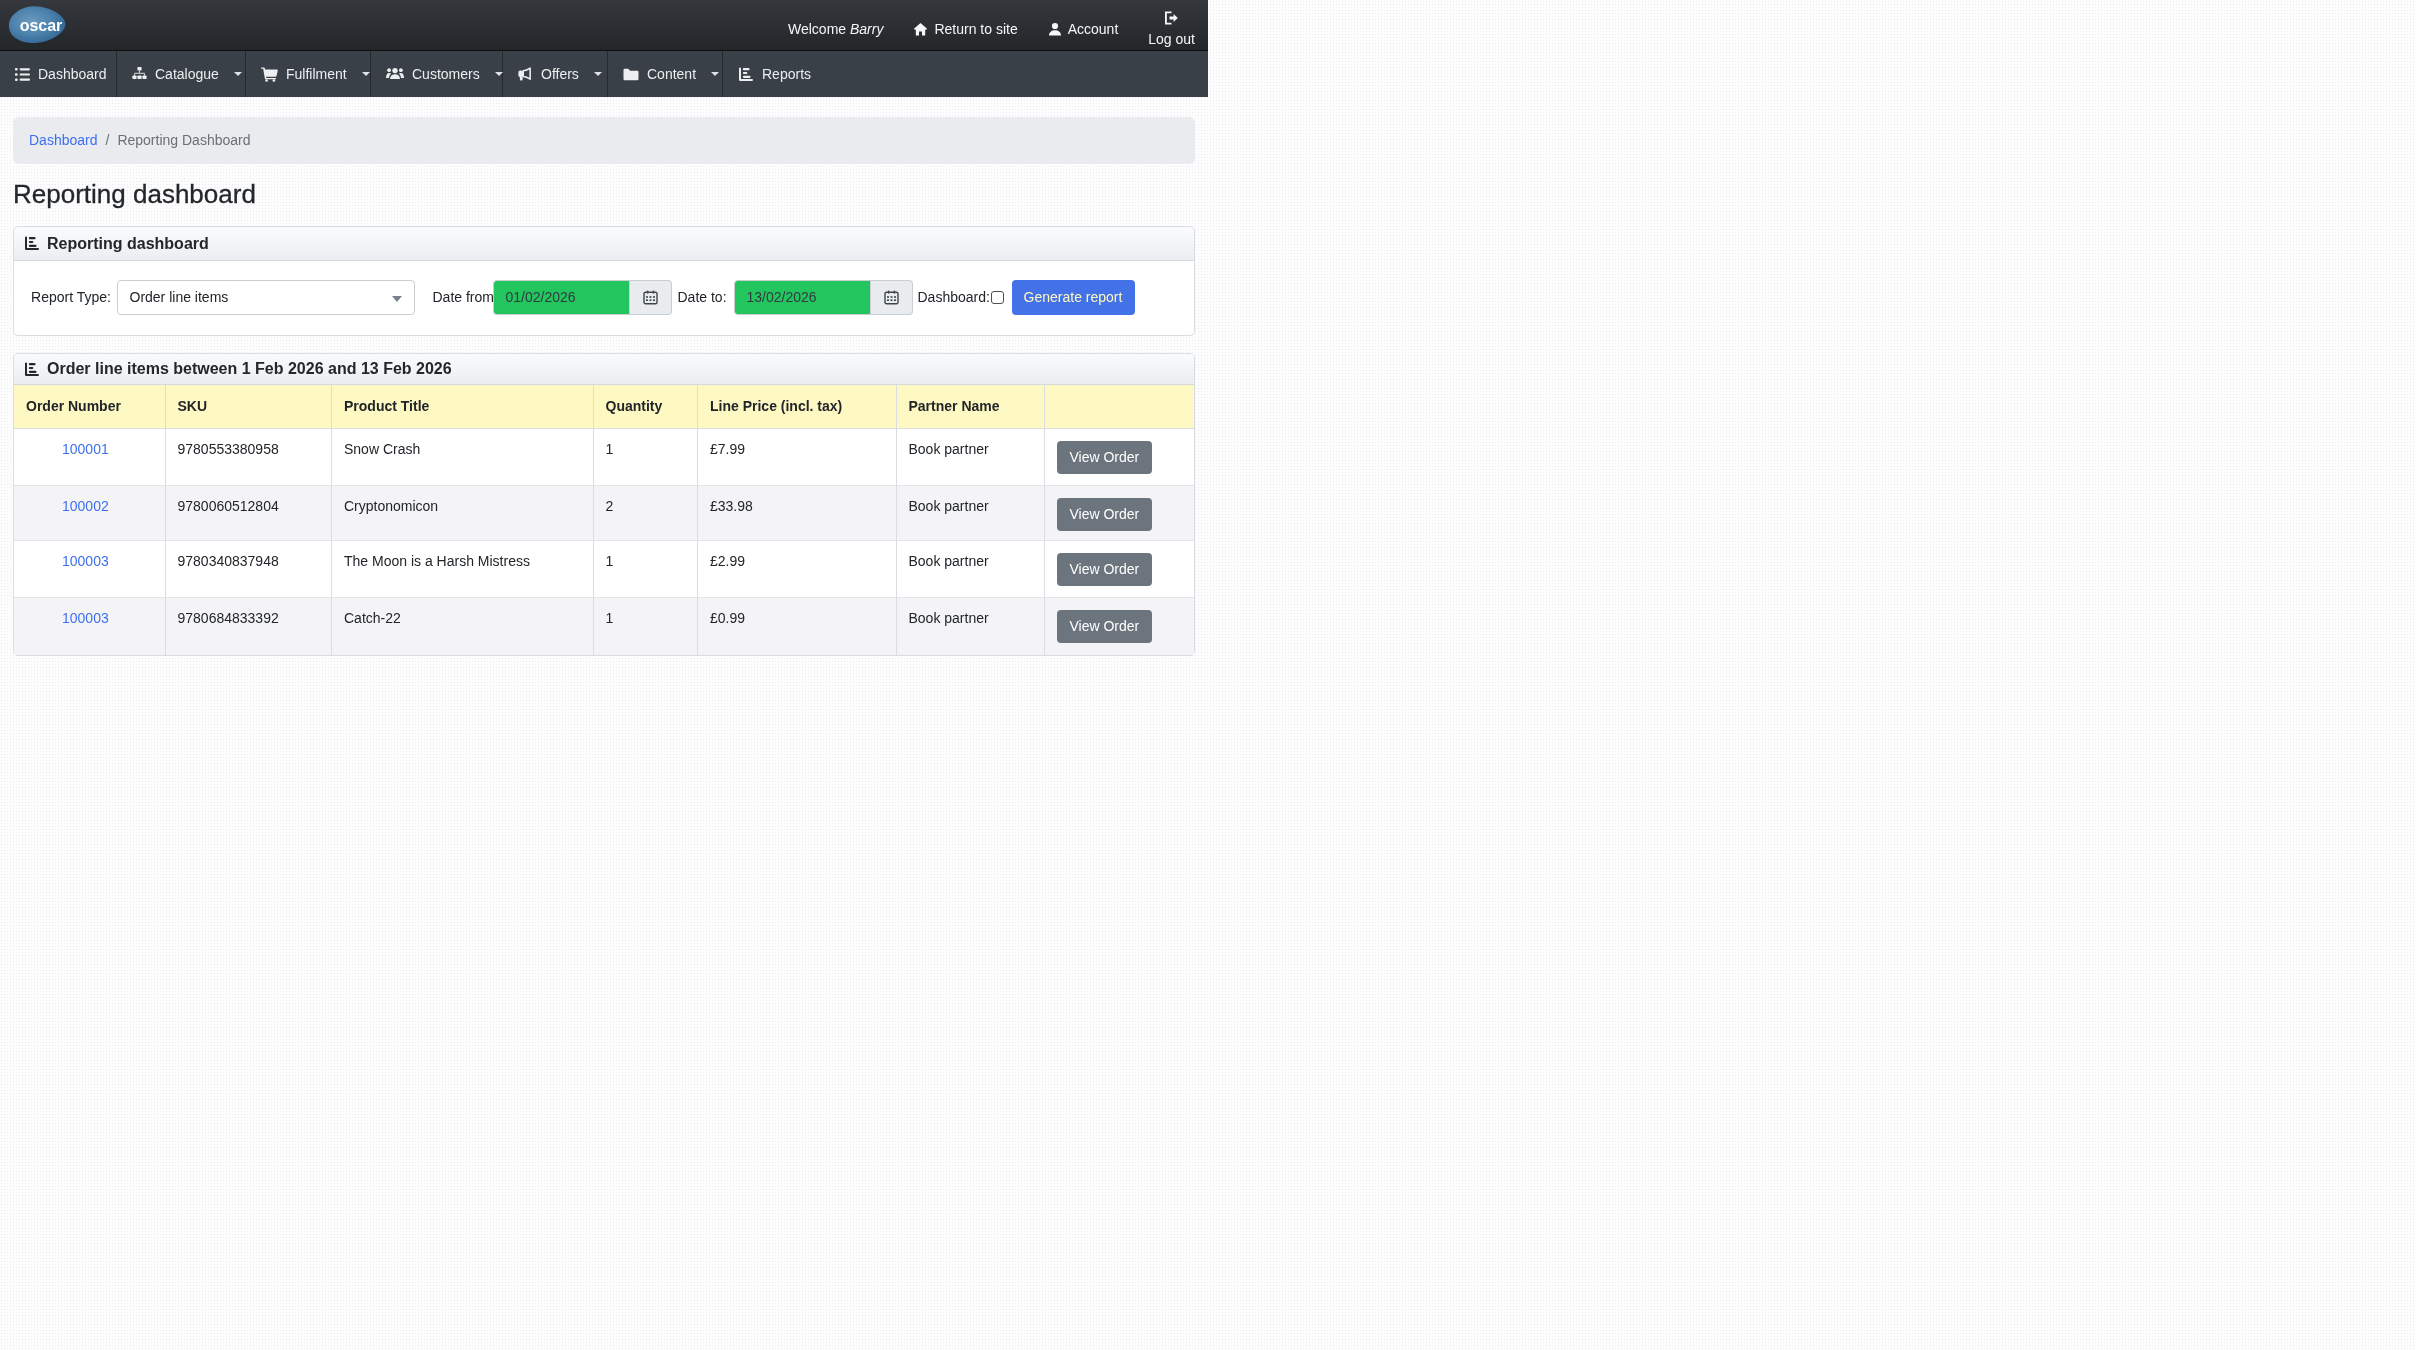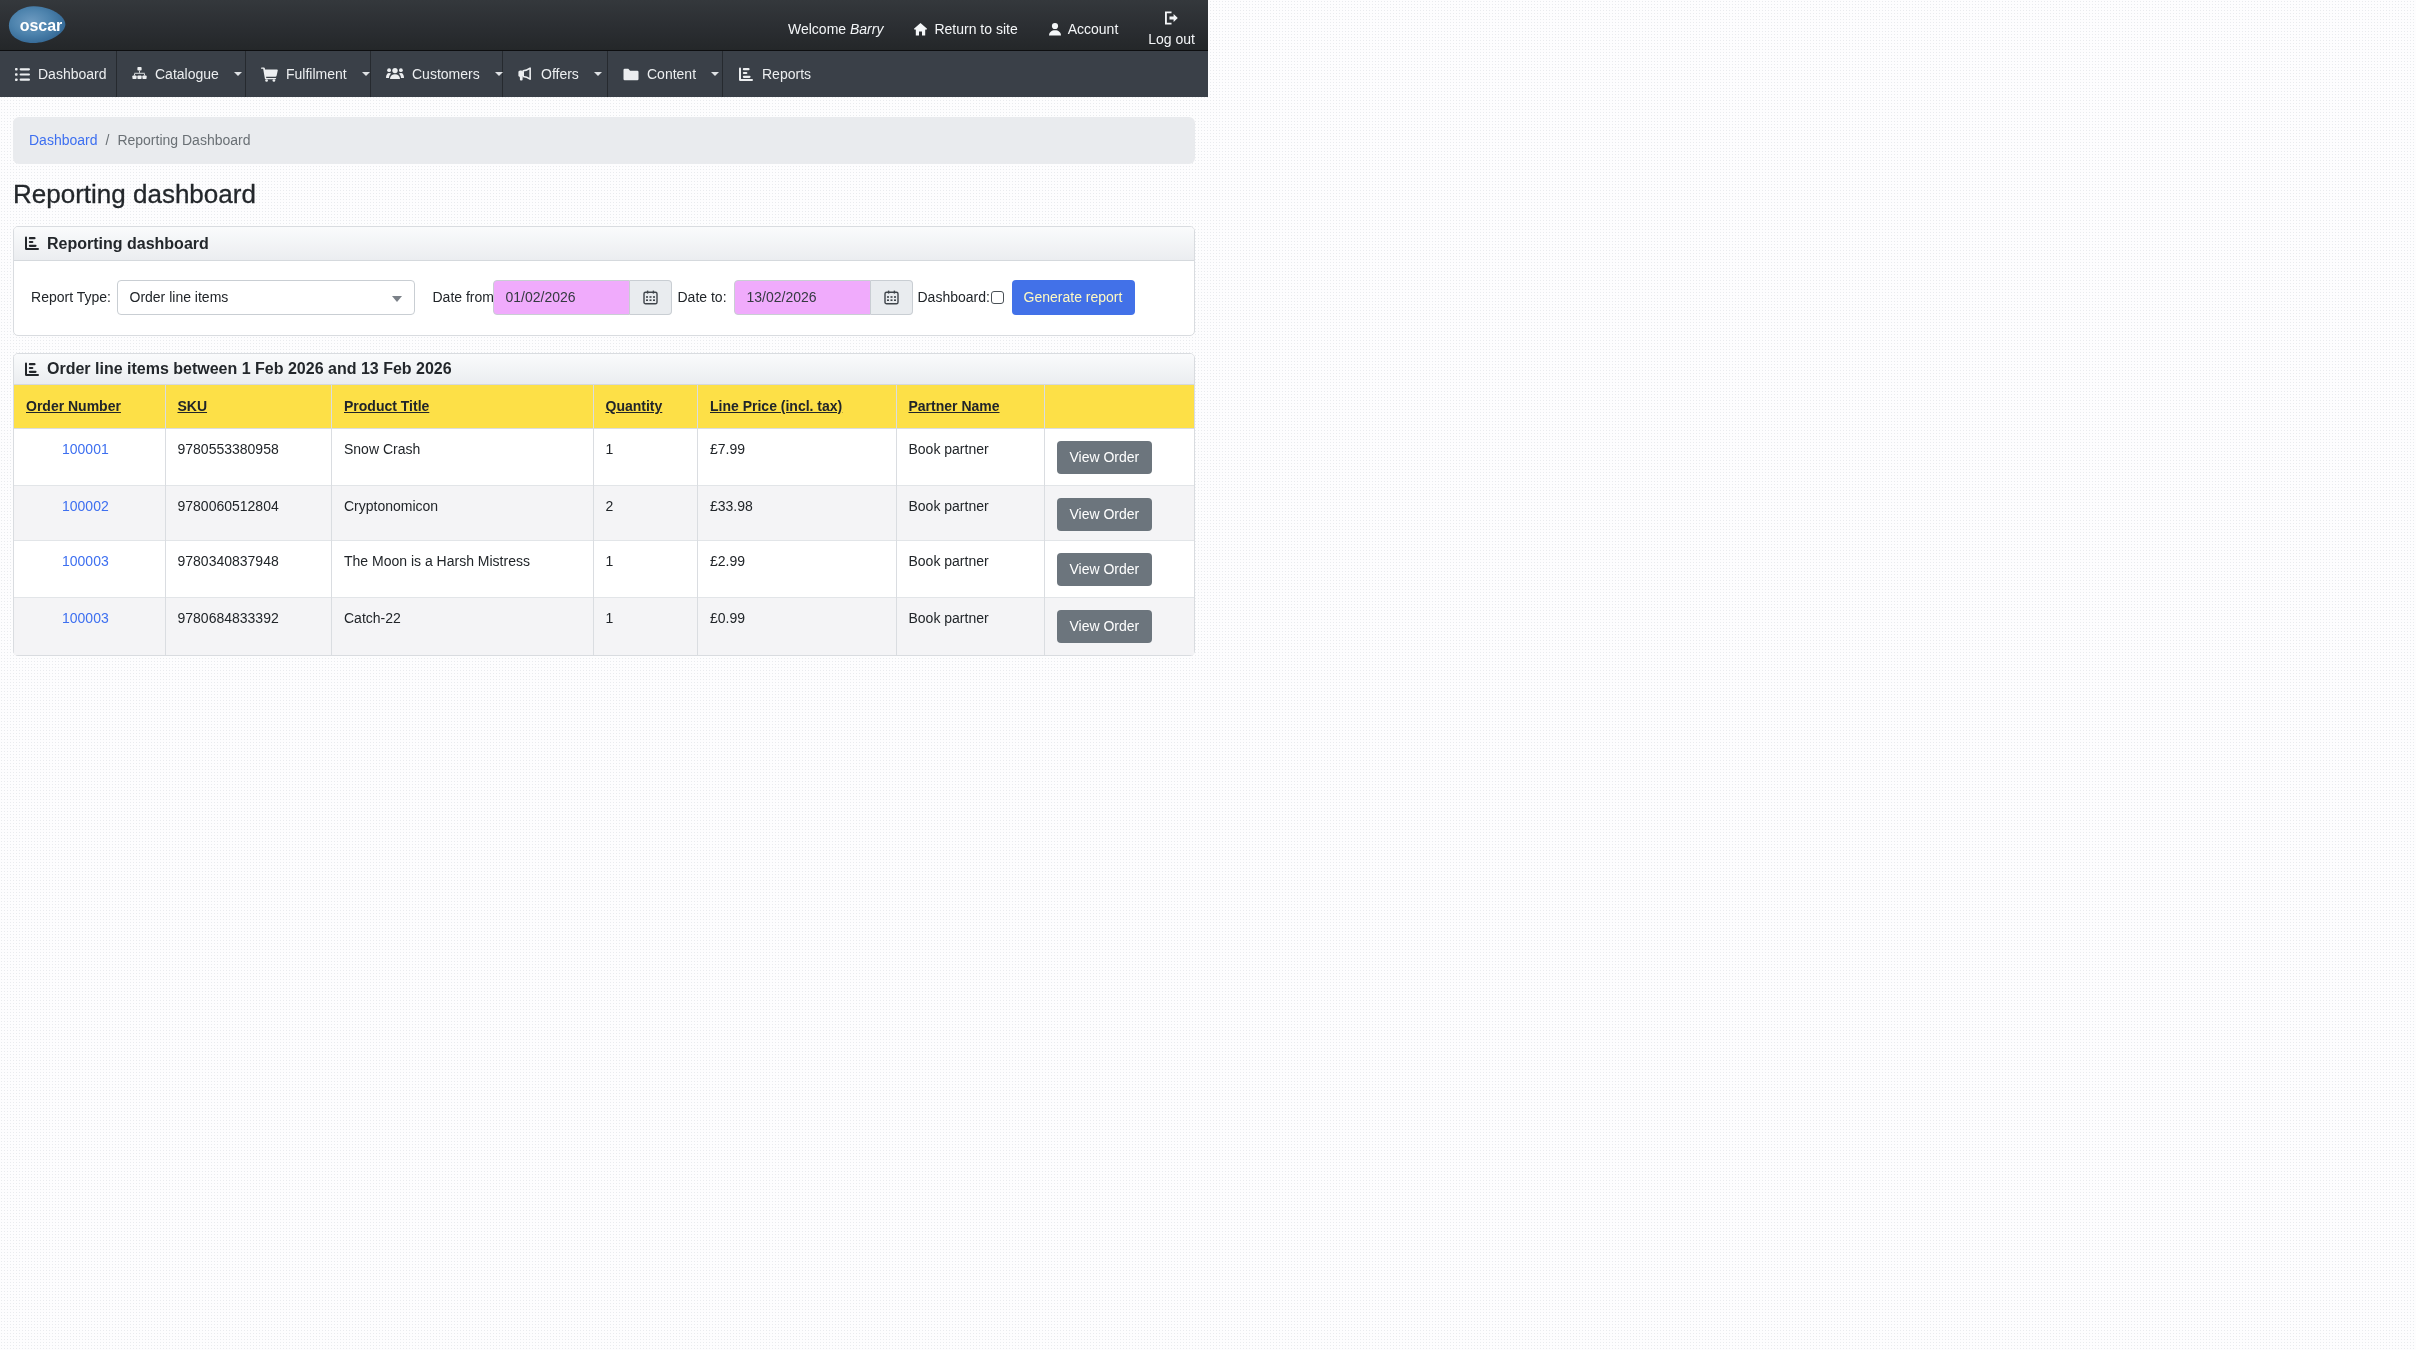--- a/index.html
+++ b/index.html
@@ -110,21 +110,21 @@
 }
 .sel .caret2 {
   position: absolute; right: 12px; top: 15px;
   width: 0; height: 0;
   border-left: 5px solid transparent; border-right: 5px solid transparent;
   border-top: 6px solid #7b8188;
 }
 .igroup { display: flex; }
 .igroup .inp {
   width: 137.5px; border: 1px solid #c9ced3;
-  border-radius: 4px 0 0 4px; background: #f0abfc;
+  border-radius: 4px 0 0 4px; background: #22c55e;
   line-height: 33px; padding-left: 12px; color: #343a40;
 }
 .igroup .ibtn {
   width: 42px; border: 1px solid #c9ced3; border-left: none;
   border-radius: 0 4px 4px 0; background: #e9ecef;
   display: flex; align-items: center; justify-content: center;
 }
 .checkbox {
   position: absolute; top: 29.5px; left: 976.5px;
   width: 13.5px; height: 13.5px;
@@ -137,21 +137,21 @@
 }
 
 table { border-collapse: collapse; width: 100%; table-layout: fixed; }
 th, td {
   text-align: left; vertical-align: top;
   padding: 12px 12px 0 12px;
   border-right: 1px solid #dadde1;
   font-size: 14px;
 }
 th:last-child, td:last-child { border-right: none; }
-thead tr { height: 43px; background: #fde047; text-decoration: underline; }
+thead tr { height: 43px; background: #fef9c3; }
 thead th { border-bottom: 1px solid #dadde1; padding-top: 13px; }
 tbody tr { border-bottom: 1px solid #e2e5e8; }
 tbody tr:last-child { border-bottom: none; }
 tbody tr:nth-child(even) { background: #f4f4f6; }
 tbody td a { color: #3d6ff0; text-decoration: none; margin-left: 36px; }
 .btn-view {
   display: inline-block; height: 33px; padding: 0 13px;
   background: #6c757d; color: #fff; border-radius: 4px;
   line-height: 33px;
 }

